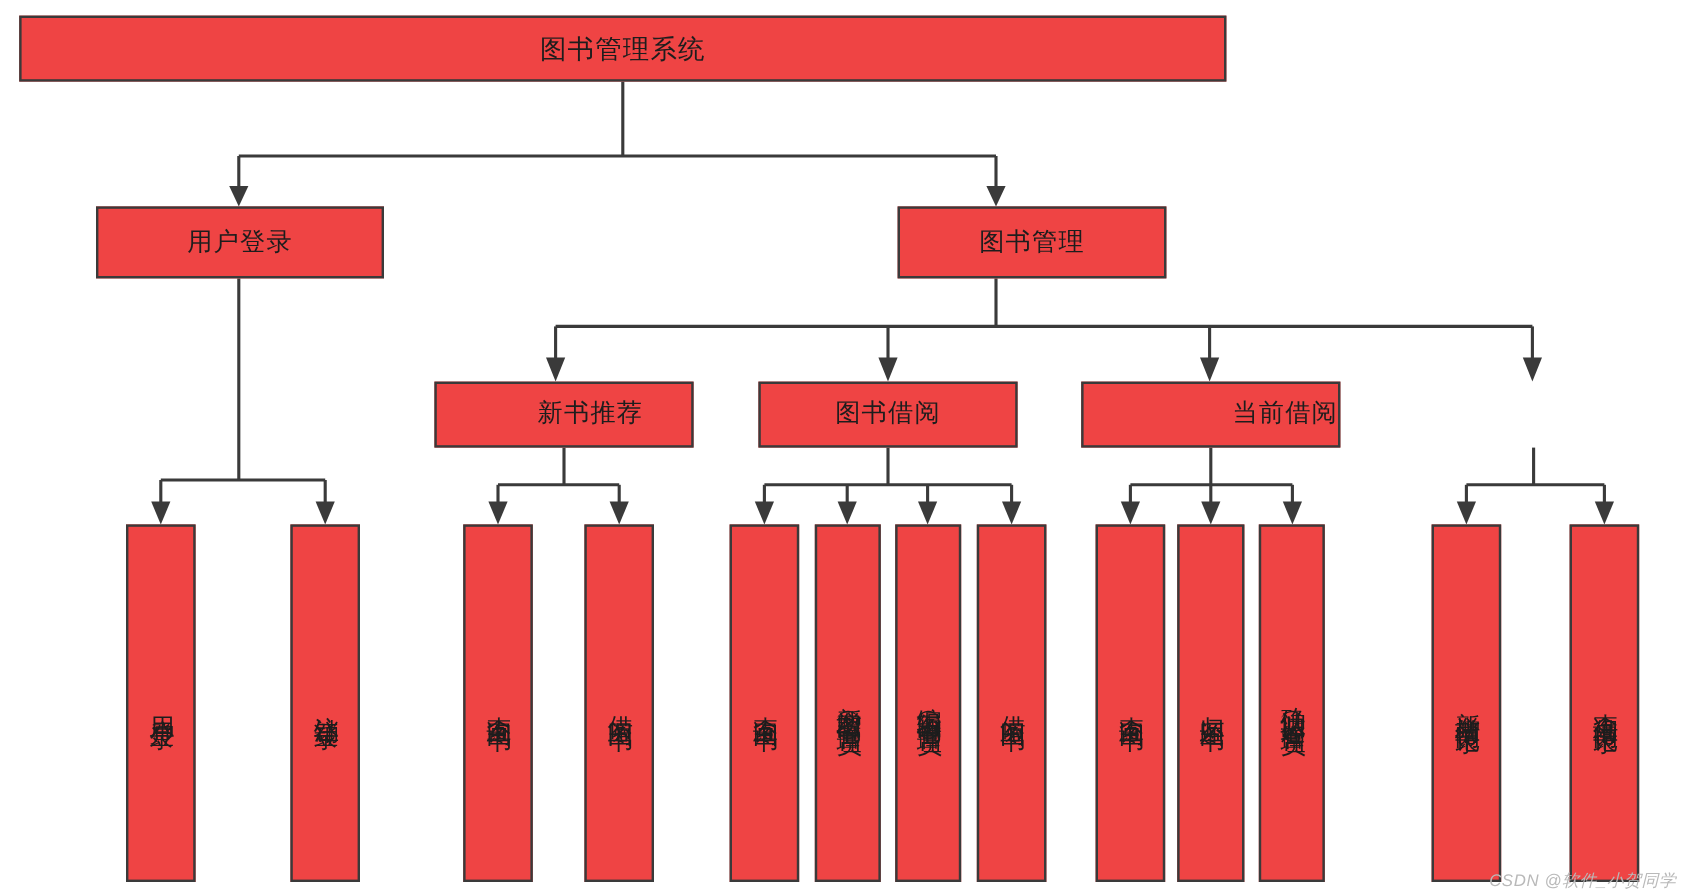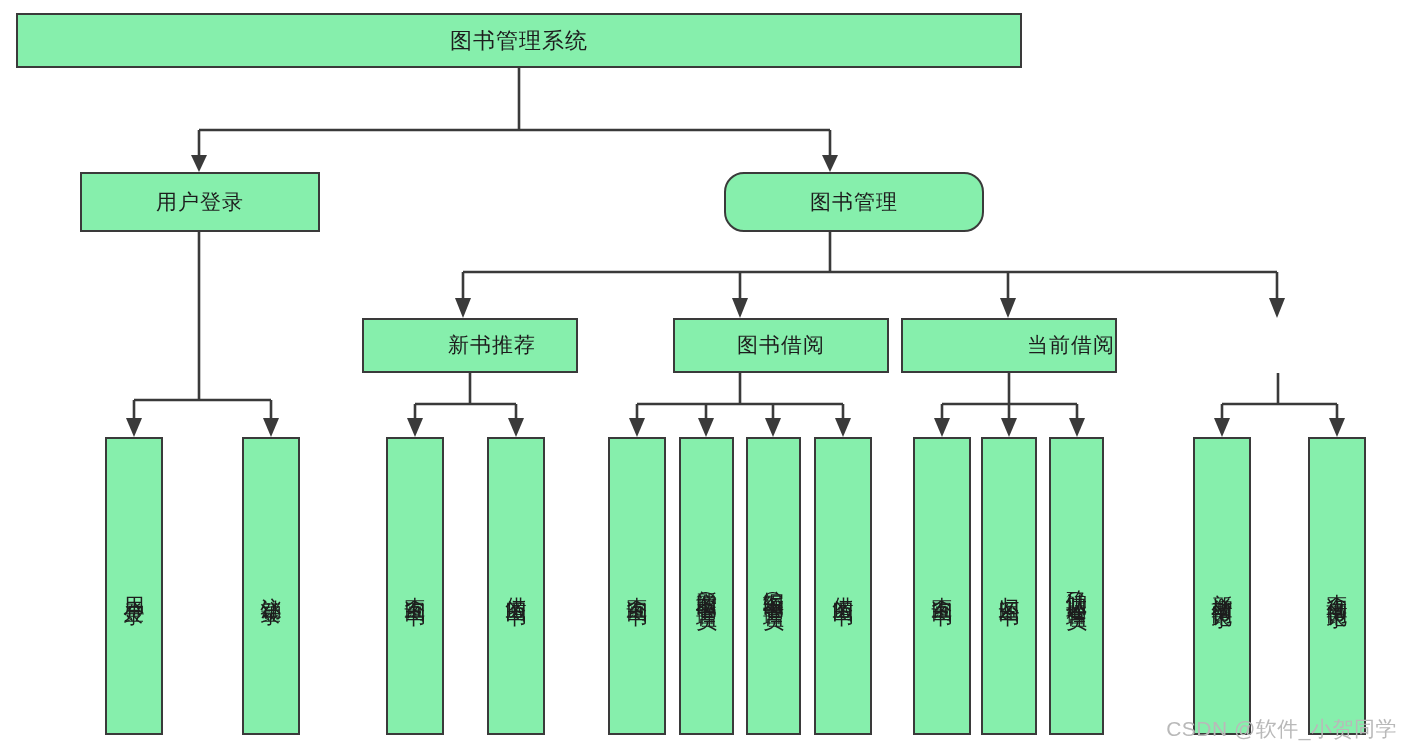--- a/index.html
+++ b/index.html
@@ -16,21 +16,21 @@
     position: relative;
     width: 1405px;
     height: 747px;
     background: #ffffff;
     overflow: hidden;
   }
   
   .node {
     position: absolute;
     box-sizing: border-box;
-    background: #86efac;
+    background: #ef4444;
     border: 2.5px solid #3a3a3a;
     display: flex;
     align-items: center;
     justify-content: center;
     color: #1d1d1d;
   }
   .node .label {
     font-size: 21px;
     letter-spacing: 1px;
     line-height: 1.25;
@@ -67,25 +67,26 @@
     stroke: #3a3a3a;
     stroke-width: 2.6;
     fill: none;
   }
   .arrow-head { fill: #3a3a3a; stroke: none; }
   
   #watermark {
     position: absolute;
     right: 8px;
     bottom: 4px;
-    font-size: 21px;
+    font-size: 14px;
     color: #b9b9b9;
     white-space: nowrap;
     letter-spacing: 0.5px;
     user-select: none;
+    font-style: italic;
   }
 </style>
 </head>
 <body>
 
 <div id="diagram-root">
 
   <svg id="connector-layer" viewBox="0 0 1405 747" width="1405" height="747" xmlns="http://www.w3.org/2000/svg">
 
     <line x1="519" y1="68" x2="519" y2="130"></line>
@@ -151,29 +152,29 @@
   </svg>
 
   <div class="node root" style="left:16px; top:13px; width:1006px; height:55px;">
     <span class="label">图书管理系统</span>
   </div>
 
   <div class="node" style="left:80px; top:172px; width:240px; height:60px;">
     <span class="label">用户登录</span>
   </div>
 
-  <div class="node" style="left:724px; top:172px; width:260px; height:60px;border-radius:20px;">
+  <div class="node" style="left:748px; top:172px; width:224px; height:60px;">
     <span class="label">图书管理</span>
   </div>
 
   <div class="node" style="left:362px; top:318px; width:216px; height:55px;padding-left:44px;">
     <span class="label">新书推荐</span>
   </div>
 
-  <div class="node" style="left:632px; top:318px; width:216px; height:55px;margin-left:41px;">
+  <div class="node" style="left:632px; top:318px; width:216px; height:55px;">
     <span class="label">图书借阅</span>
   </div>
 
   <div class="node" style="left:901px; top:318px; width:216px; height:55px;justify-content:flex-end;">
     <span class="label">当前借阅</span>
   </div>
 
 
   <div class="node vertical" style="left:105px; top:437px; width:58px; height:298px;">
     <span class="label">用户登录</span>

